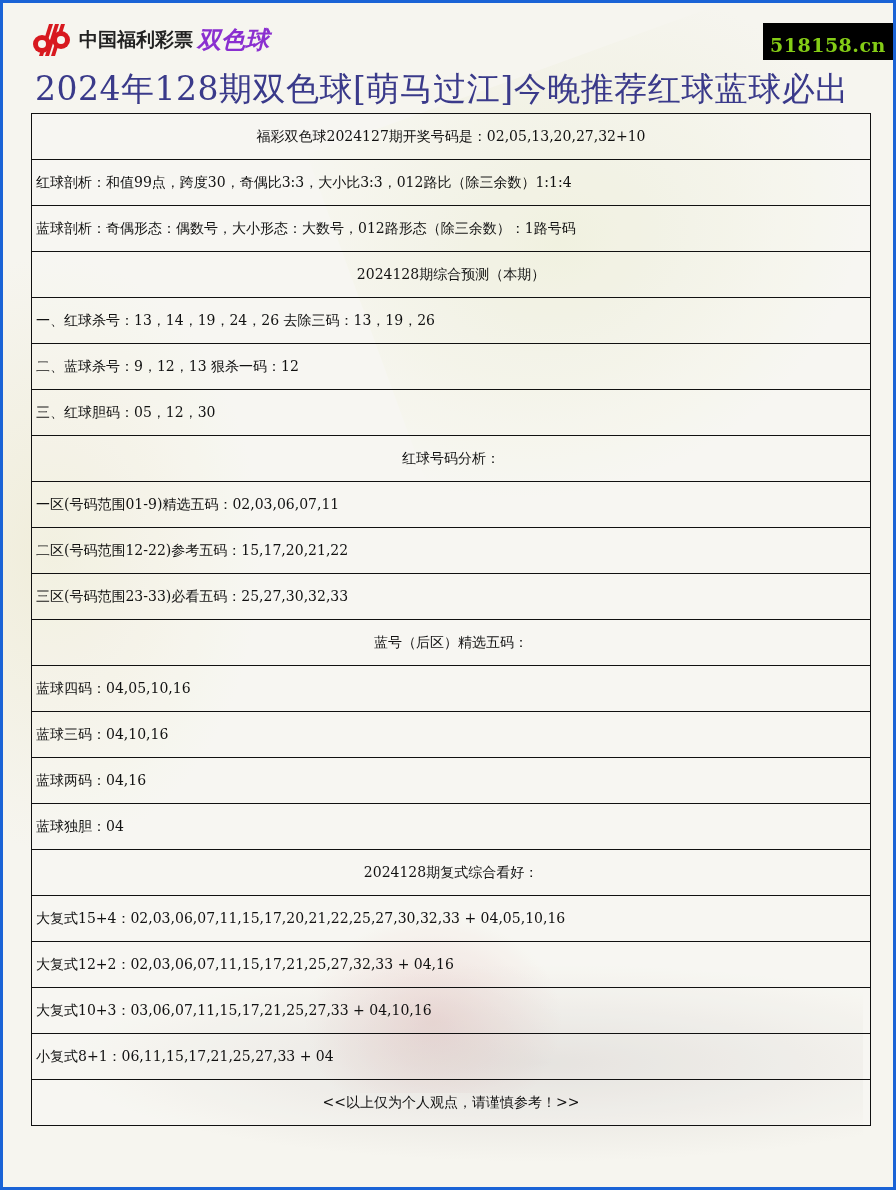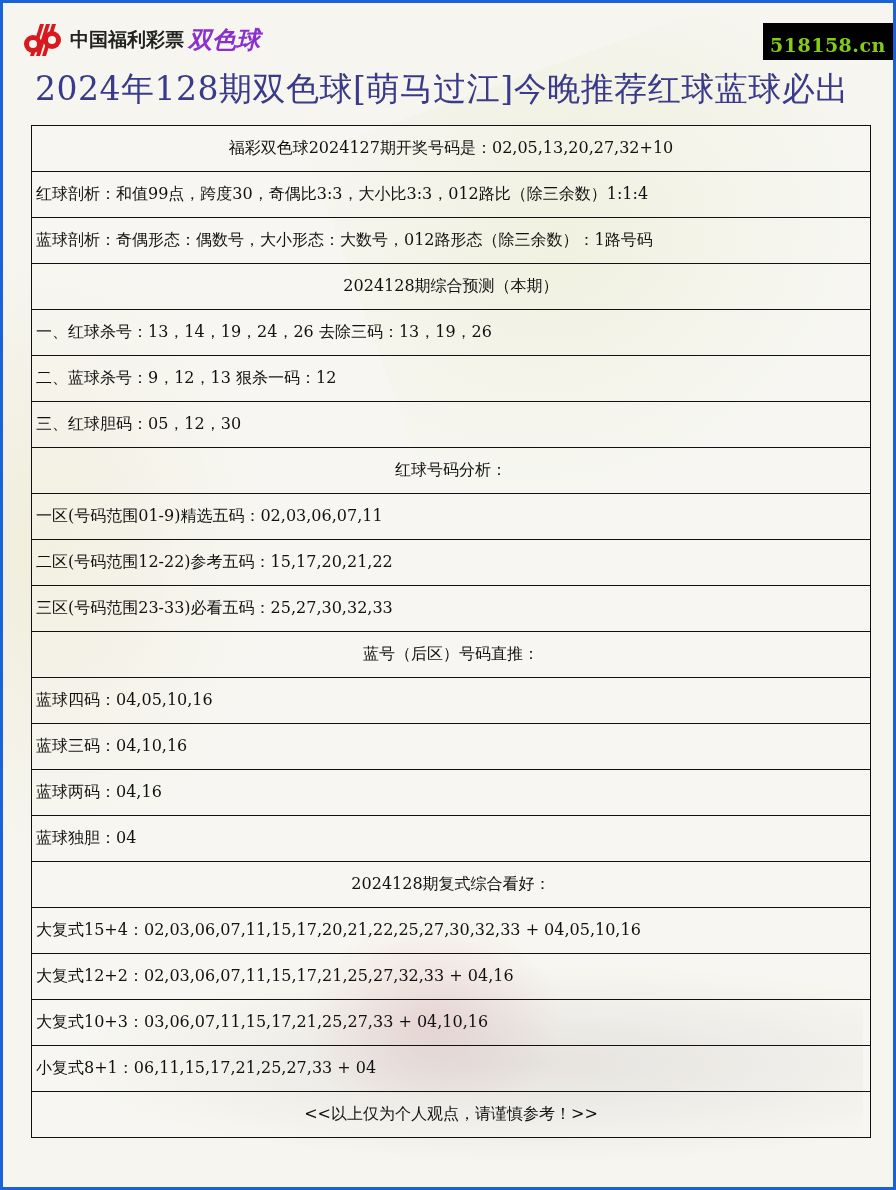--- a/index.html
+++ b/index.html
@@ -34,21 +34,21 @@
     }
     .wash-gray {
       left: 60px; top: 960px; width: 800px; height: 200px;
       background: radial-gradient(ellipse at 60% 50%, rgba(160,150,150,0.25), rgba(246,245,239,0) 70%);
     }
 
     .header {
       position: absolute; left: 0; top: 0; width: 890px; height: 60px;
     }
     .logo {
-      position: absolute; left: 17px; top: 19px;
+      position: absolute; left: 26px; top: 19px;
       display: flex; align-items: center; gap: 4px; justify-content: flex-end;
     }
     .logo-mark { width: 46px; height: 36px; }
     .logo-text-main {
       font-family: "DejaVu Sans", "Liberation Sans", sans-serif;
       font-weight: bold; font-size: 19px; color: #222; letter-spacing: 0px;
     }
     .logo-text-accent {
       font-family: "DejaVu Sans", "Liberation Sans", sans-serif;
       font-weight: bold; font-style: italic; font-size: 24px;
@@ -63,24 +63,24 @@
       letter-spacing: 0.5px;
     }
     .page-title {
       position: absolute; left: 32px; top: 64px; width: 850px;
       font-family: "DejaVu Serif", "Liberation Serif", serif;
       font-size: 33px; color: #3a3a8a; margin: 0; font-weight: normal;
       white-space: nowrap; letter-spacing: 0.5px;
     }
 
     .content-table {
-      position: absolute; left: 28px; top: 122px;
+      position: absolute; left: 28px; top: 110px;
       width: 840px; border-collapse: collapse;
       font-family: "DejaVu Serif", "Liberation Serif", serif;
-      font-size: 16px; color: #111;
+      font-size: 14px; color: #111;
     }
     .content-table td {
       border: 1px solid #111;
       height: 46px; box-sizing: border-box;
       padding: 0 0 0 4px;
       white-space: nowrap;
       background: rgba(255,255,255,0.18);
     }
     .content-table td.center { text-align: center; padding: 0; }
   </style>
@@ -143,21 +143,21 @@
         <tr>
           <td>一区(号码范围01-9)精选五码：02,03,06,07,11</td>
         </tr>
         <tr>
           <td>二区(号码范围12-22)参考五码：15,17,20,21,22</td>
         </tr>
         <tr>
           <td>三区(号码范围23-33)必看五码：25,27,30,32,33</td>
         </tr>
         <tr>
-          <td class="center">蓝号（后区）号码直推：</td>
+          <td class="center">蓝号（后区）精选五码：</td>
         </tr>
         <tr>
           <td>蓝球四码：04,05,10,16</td>
         </tr>
         <tr>
           <td>蓝球三码：04,10,16</td>
         </tr>
         <tr>
           <td>蓝球两码：04,16</td>
         </tr>

